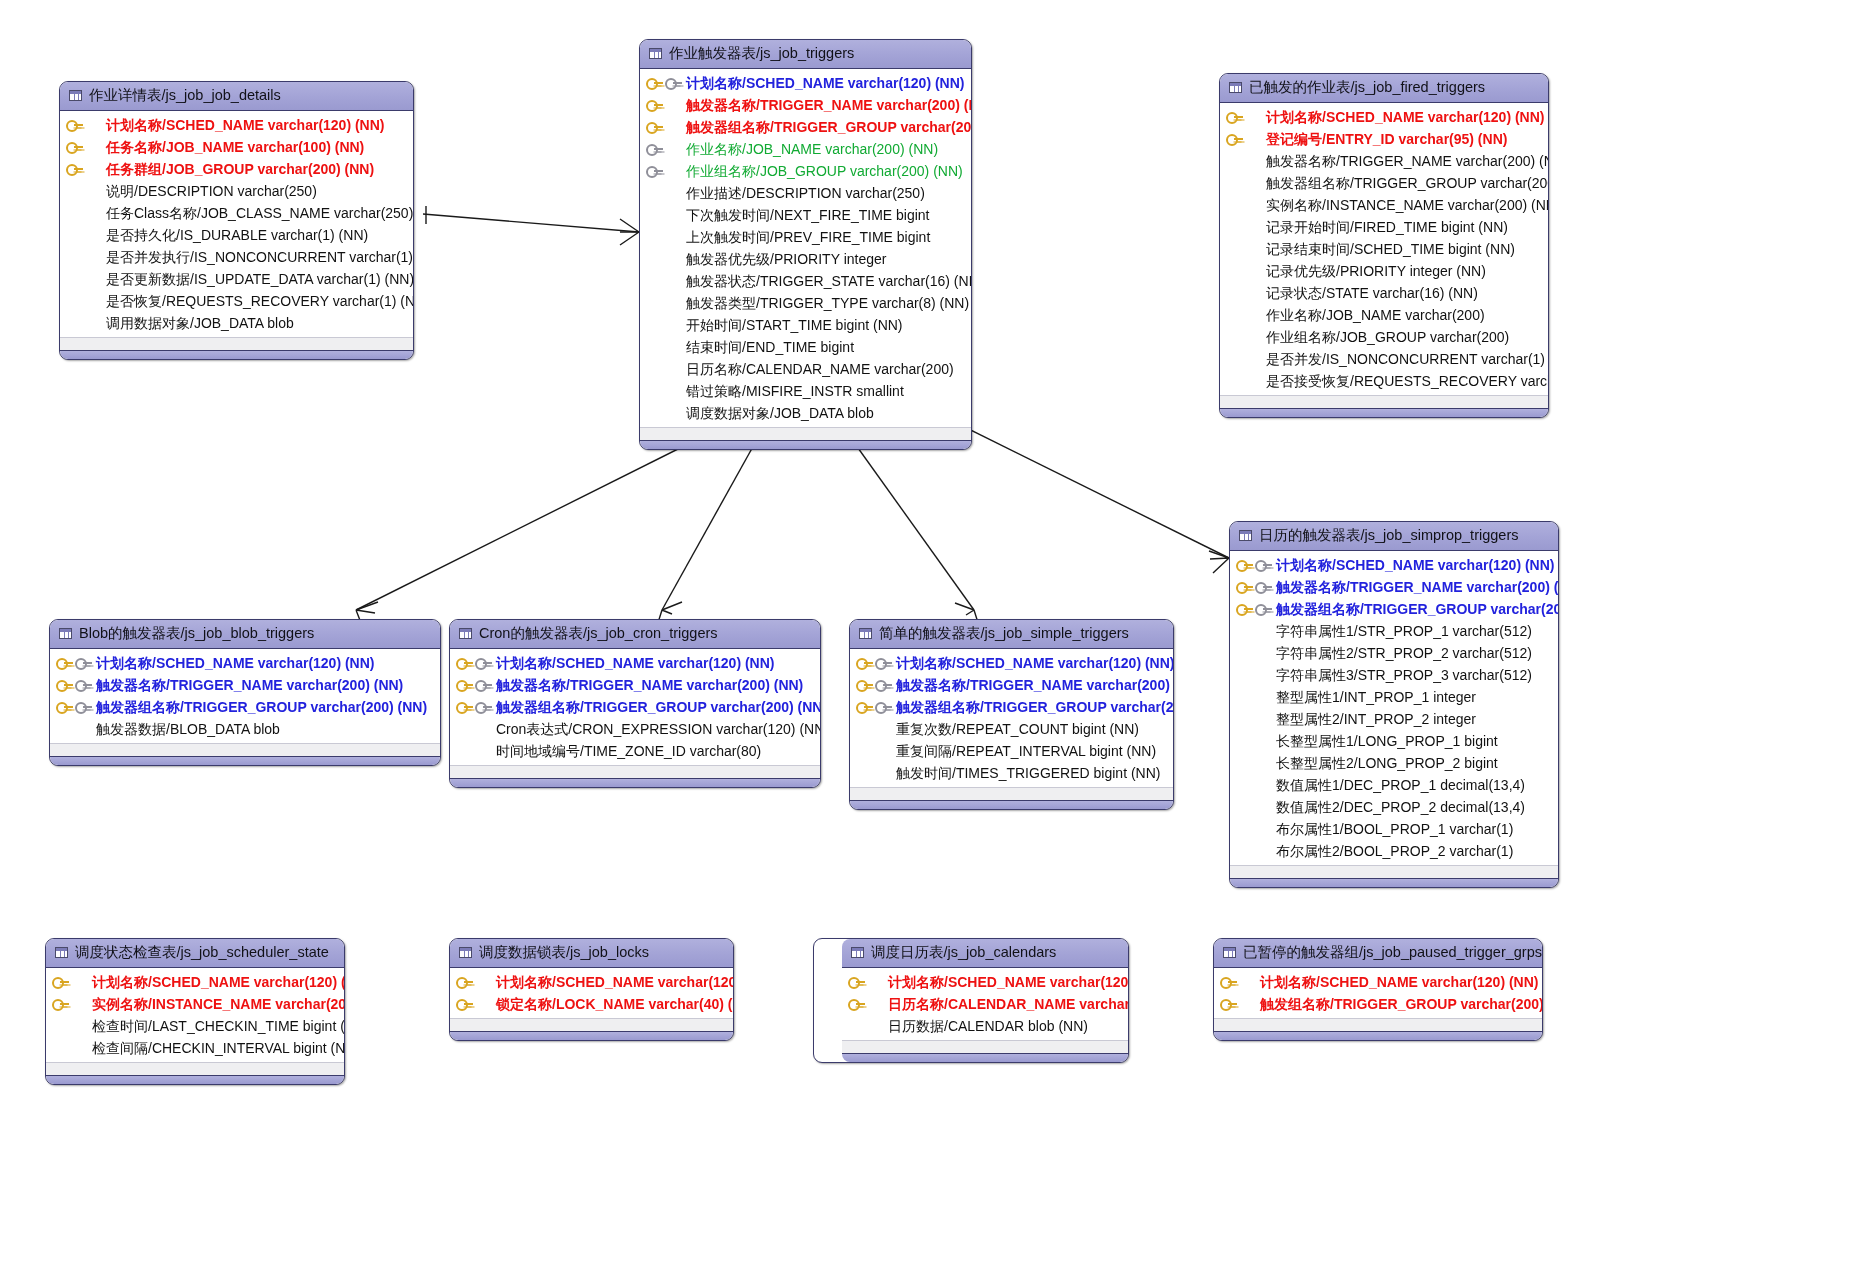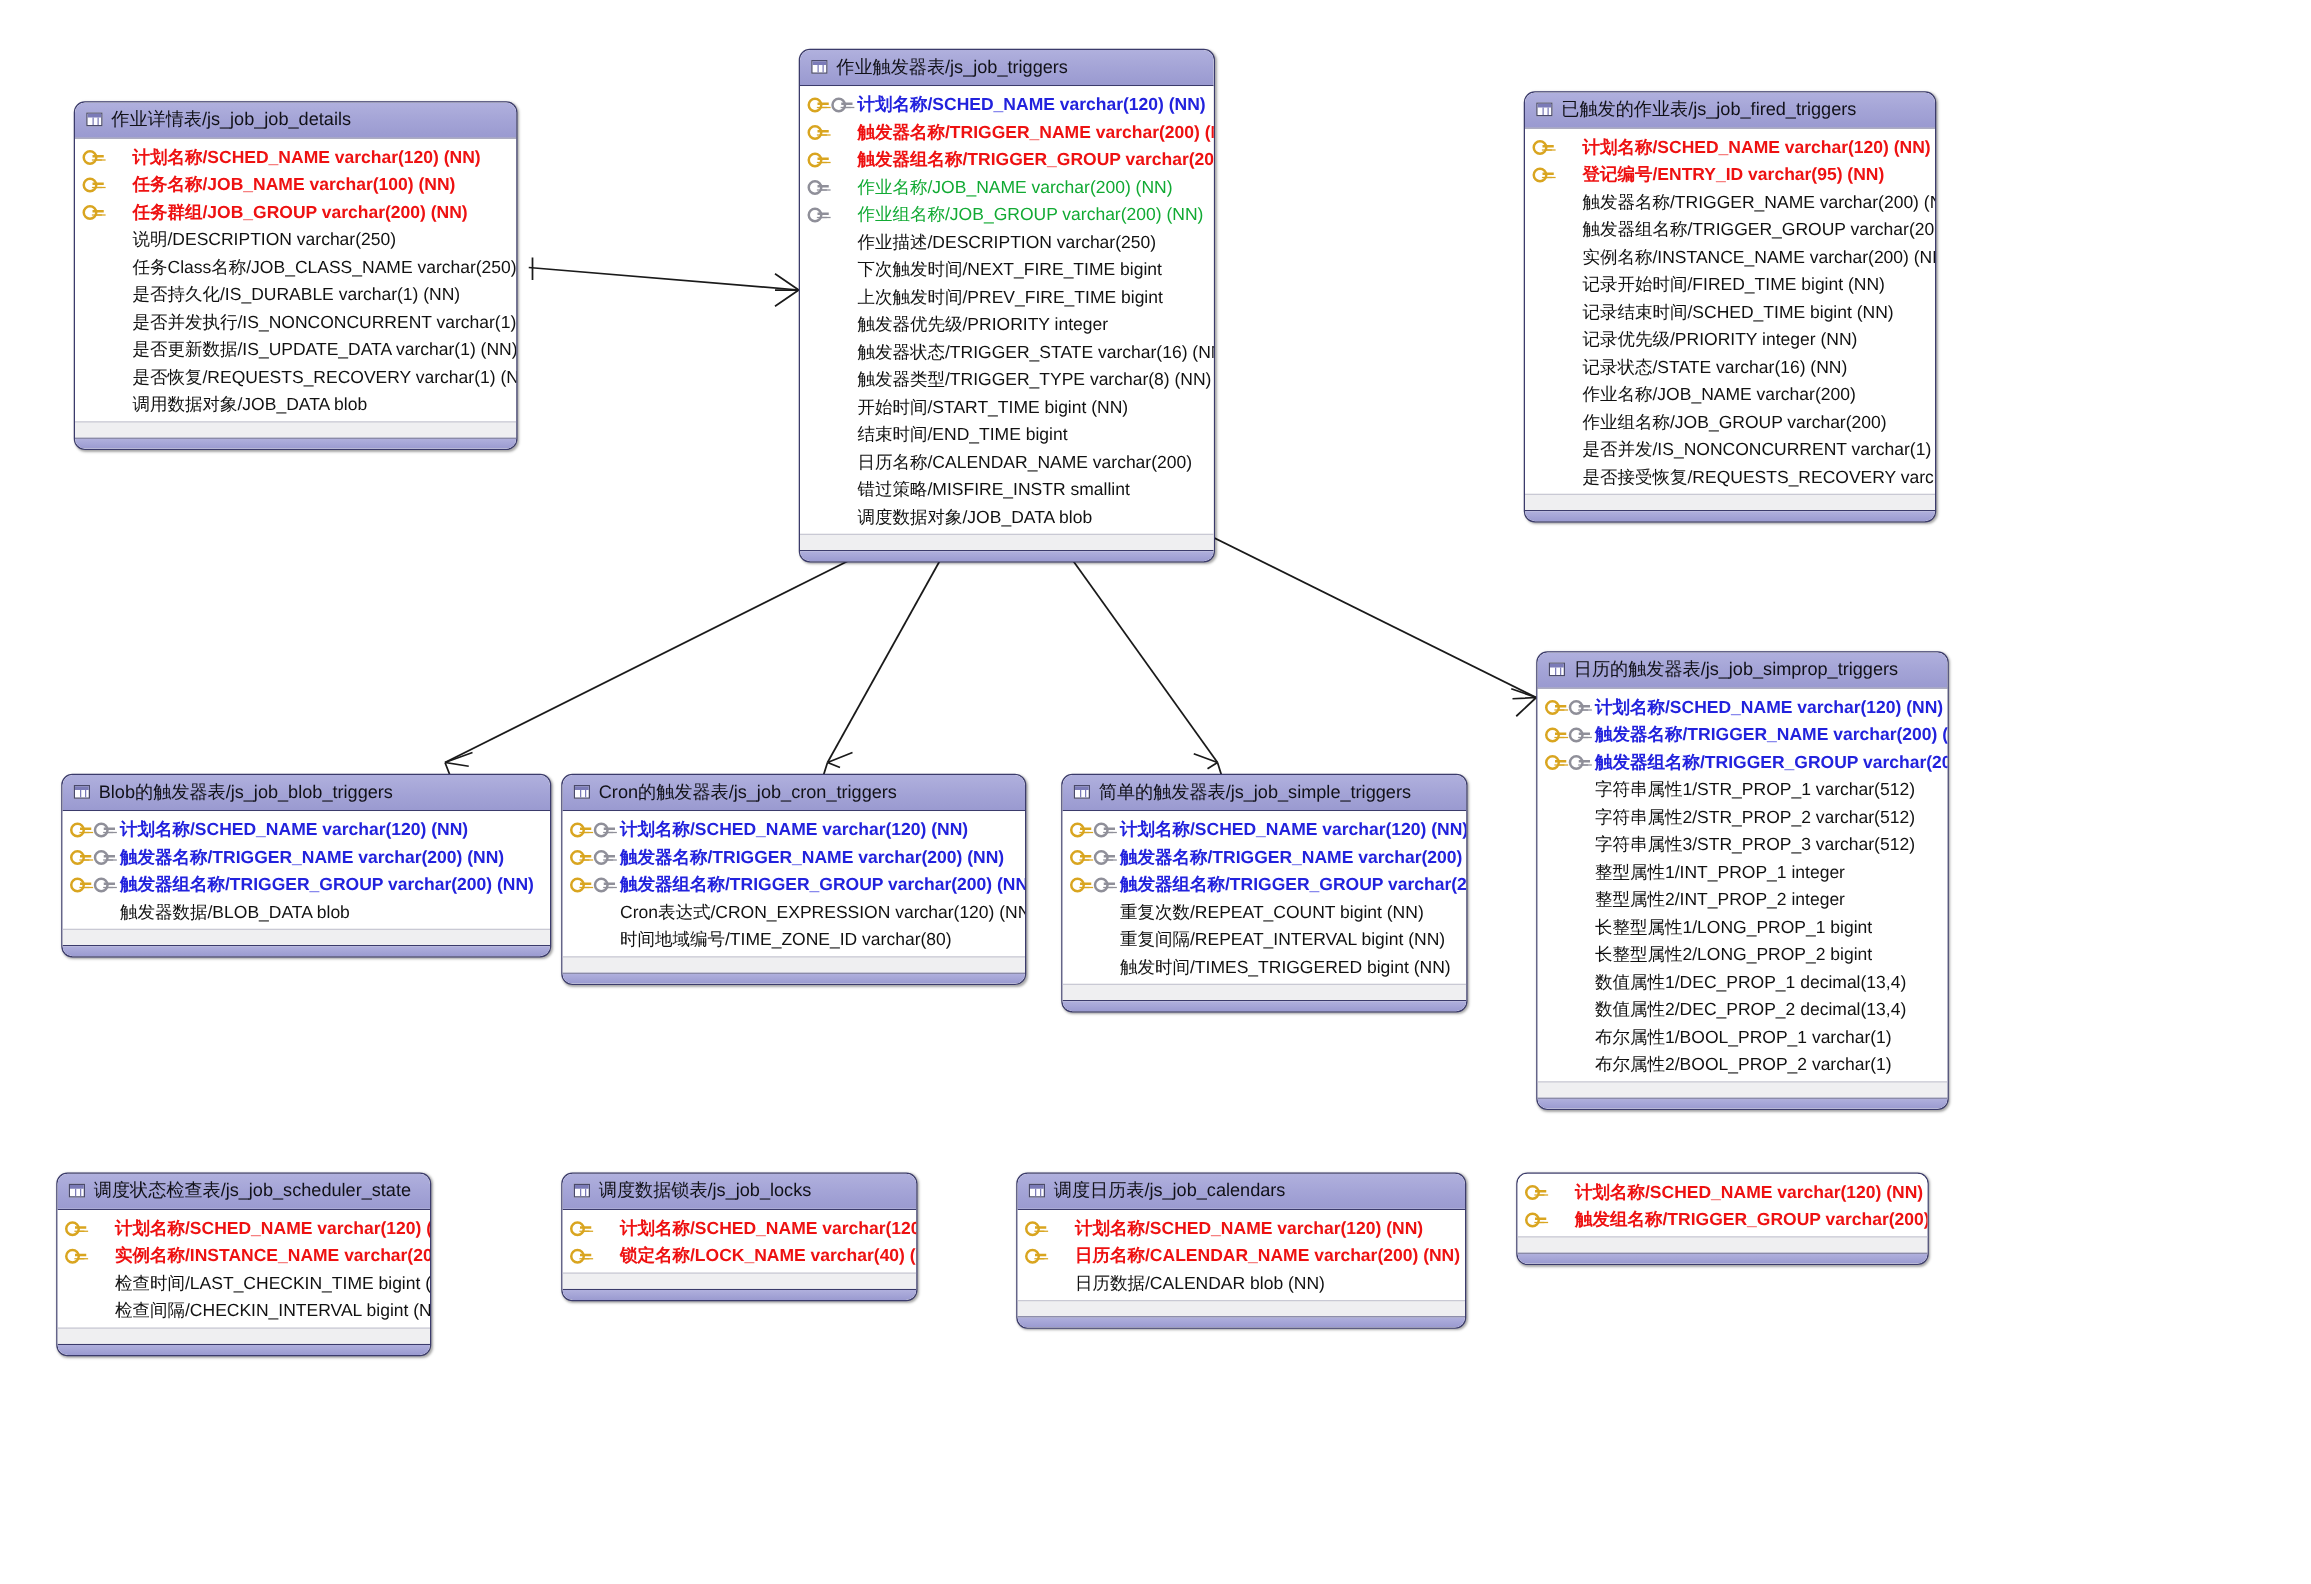--- a/index.html
+++ b/index.html
@@ -604,21 +604,21 @@
         <div class="attr">
           <span class="keyslot">
             <span class="key pk"></span>
           </span>
           <span class="aname req">锁定名称/LOCK_NAME varchar(40) (NN)</span>
         </div>
       </div>
       <div class="ent-foot"></div>
       <div class="ent-foot2"></div>
     </div>
-    <div class="entity" style="left: 813px; top: 938px; width: 360px;">
+    <div class="entity" style="left: 813px; top: 938px; width: 316px; padding-left: 28px;">
       <div class="ent-title">
         <span class="tbl-icon"></span>
         <span>调度日历表/js_job_calendars</span>
       </div>
       <div class="ent-body">
         <div class="attr">
           <span class="keyslot">
             <span class="key pk"></span>
           </span>
           <span class="aname req">计划名称/SCHED_NAME varchar(120) (NN)</span>
@@ -631,20 +631,24 @@
         </div>
         <div class="attr">
           <span class="keyslot"></span>
           <span class="aname plain">日历数据/CALENDAR blob (NN)</span>
         </div>
       </div>
       <div class="ent-foot"></div>
       <div class="ent-foot2"></div>
     </div>
     <div class="entity" style="left: 1213px; top: 938px; width: 330px;">
+      <div class="ent-title">
+        <span class="tbl-icon"></span>
+        <span>已暂停的触发器组/js_job_paused_trigger_grps</span>
+      </div>
       <div class="ent-body">
         <div class="attr">
           <span class="keyslot">
             <span class="key pk"></span>
           </span>
           <span class="aname req">计划名称/SCHED_NAME varchar(120) (NN)</span>
         </div>
         <div class="attr">
           <span class="keyslot">
             <span class="key pk"></span>

